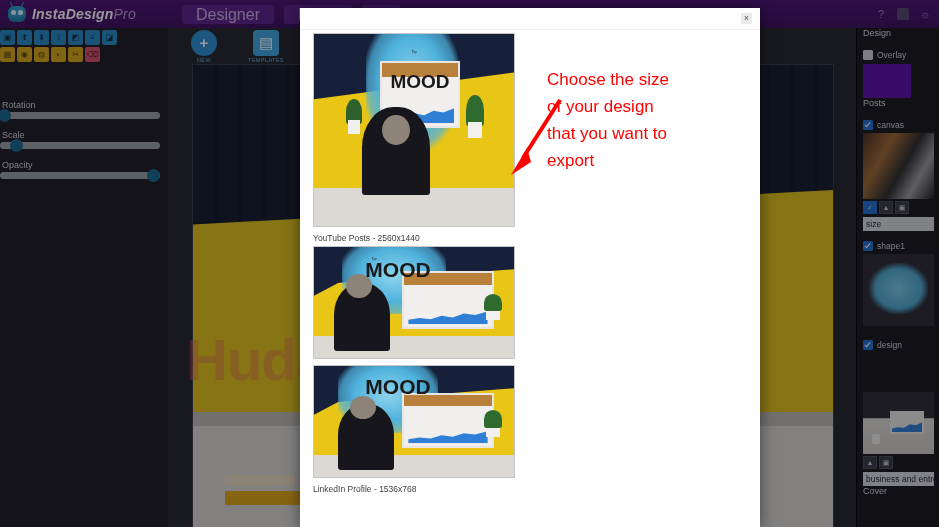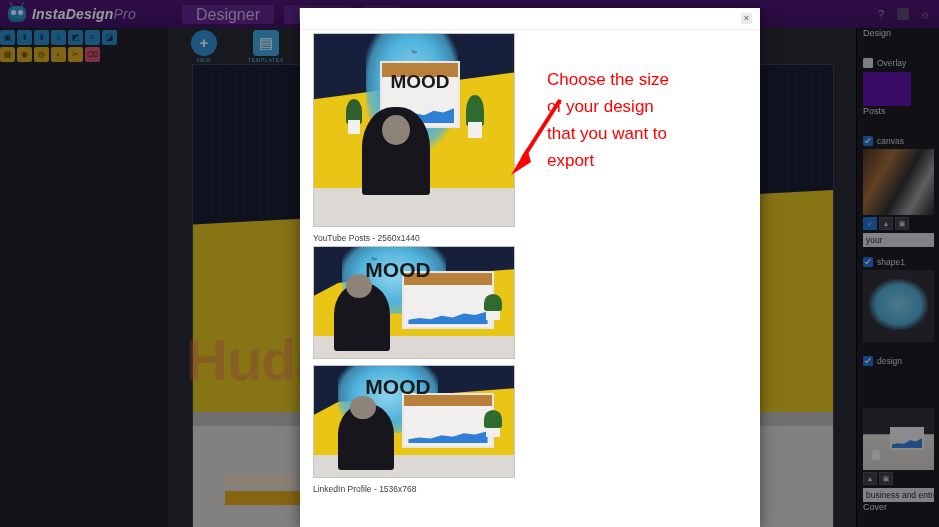--- a/index.html
+++ b/index.html
@@ -125,21 +125,21 @@
     letter-spacing:-1px;white-space:nowrap;pointer-events:none;
   }
 
   
   #right-panel{
     position:absolute;right:0;top:28px;width:83px;height:499px;
     background:#15151b;border-left:1px solid #000;padding:0 6px;
     box-sizing:border-box;color:#cfd3d8;font-size:8.5px;
   }
   #right-panel .sec{font-size:9px;color:#d9dce0;}
-  .chkrow{display:flex;align-items:center;gap:4px;margin-top:20px;}
+  .chkrow{display:flex;align-items:center;gap:4px;margin-top:12px;}
   .chk{width:8px;height:8px;border:1px solid #6a6f78;background:#23232c;flex:none;border-radius:1px;}
   .chk.on{background:#1e6fd0;border-color:#1e6fd0;position:relative;}
   .chk.on:after{content:"";position:absolute;left:2px;top:0px;width:2px;height:5px;
     border:solid #fff;border-width:0 1.3px 1.3px 0;transform:rotate(40deg);}
   .chk.box{background:#cfd3d8;border-color:#cfd3d8;}
   .swatch{width:48px;height:34px;background:#5b0fa8;margin-top:4px;}
   .thumb{width:71px;height:66px;margin-top:3px;background:#2a2a31;overflow:hidden;position:relative;}
   .th-a{position:absolute;inset:0;background:linear-gradient(120deg,#4a2b1c 0%,#a06a35 30%,#2b2b2b 55%,#9c9c9c 75%,#1c1c1c 100%);}
   .th-blob{position:absolute;left:8%;top:12%;width:84%;height:72%;
     background:radial-gradient(ellipse at 50% 50%,#7cc9e7 0%,#4ea9cf 55%,rgba(78,169,207,0) 74%);}
@@ -247,20 +247,36 @@
       <div class="icon-row">
         <div class="ibtn gold">▦</div>
         <div class="ibtn gold">◉</div>
         <div class="ibtn gold">◍</div>
         <div class="ibtn gold">◐</div>
         <div class="ibtn gold">✂</div>
         <div class="ibtn red">⌫</div>
       </div>
     </div>
 
+    <div class="slider-block">
+      <div class="slider-label">Rotation</div>
+      <div class="track">
+          <div class="knob" style="left:-2px"></div>
+        </div>
+
+      <div class="slider-label">Scale</div>
+      <div class="track">
+          <div class="knob" style="left:10px"></div>
+        </div>
+
+      <div class="slider-label">Opacity</div>
+      <div class="track">
+          <div class="knob" style="left:147px"></div>
+        </div>
+    </div>
   </div>
 
   <div id="canvas-area">
     <div class="edtoolbar">
       <div class="edtool">
         <div class="gl circ">+</div>
         <div class="lb">NEW</div>
       </div>
       <div class="edtool">
         <div class="gl tpl">▤</div>
@@ -315,21 +331,21 @@
       <span>canvas</span>
     </div>
     <div class="thumb">
         <div class="th-a"></div>
       </div>
     <div class="mini-row">
       <div class="mini sel">✓</div>
       <div class="mini">▲</div>
       <div class="mini">▣</div>
     </div>
-    <div class="tinput">your</div>
+    <div class="tinput">size</div>
 
     <div class="chkrow" style="margin-top:10px">
       <div class="chk on"></div>
       <span>shape1</span>
     </div>
     <div class="thumb" style="height:72px">
         <div class="th-blob"></div>
       </div>
 
     <div class="chkrow" style="margin-top:14px">

